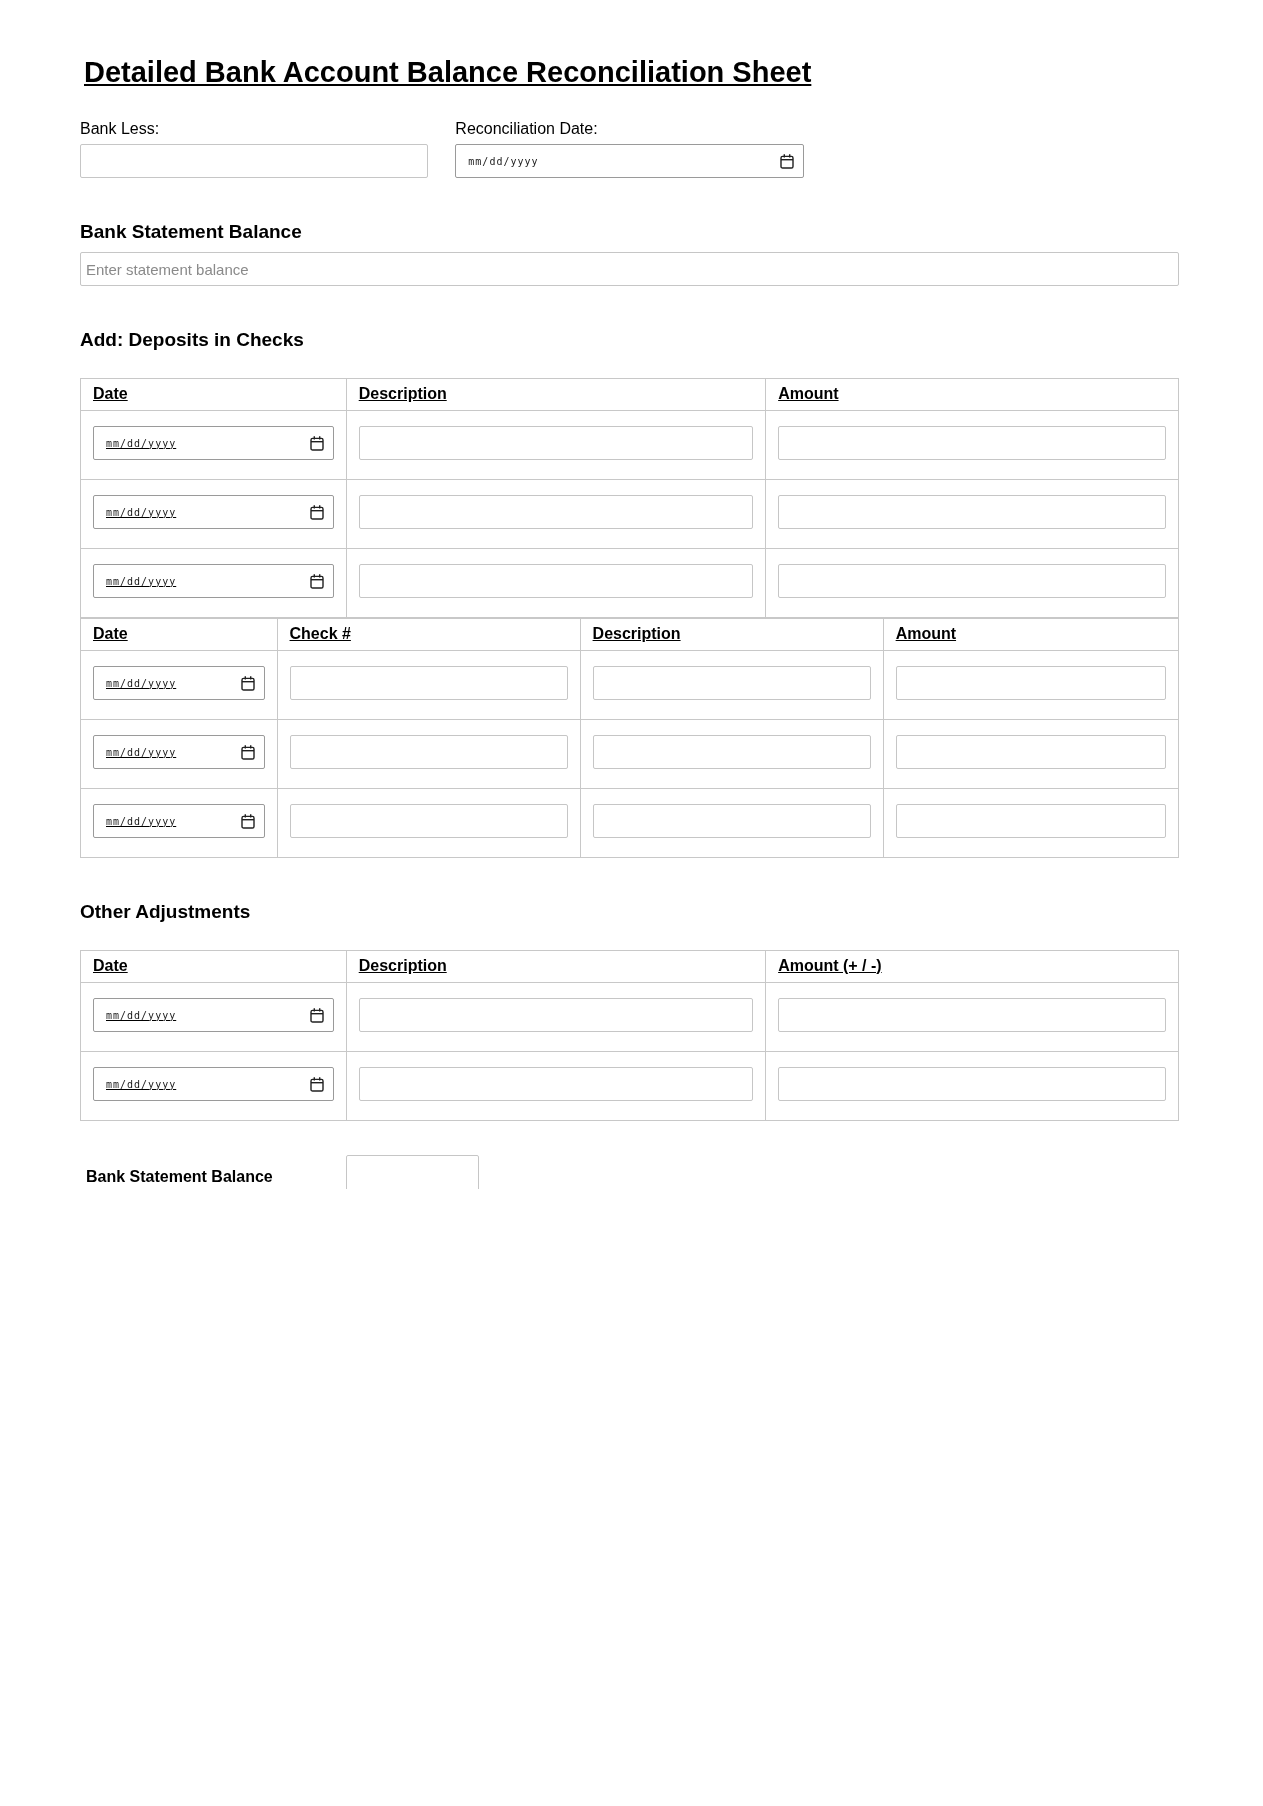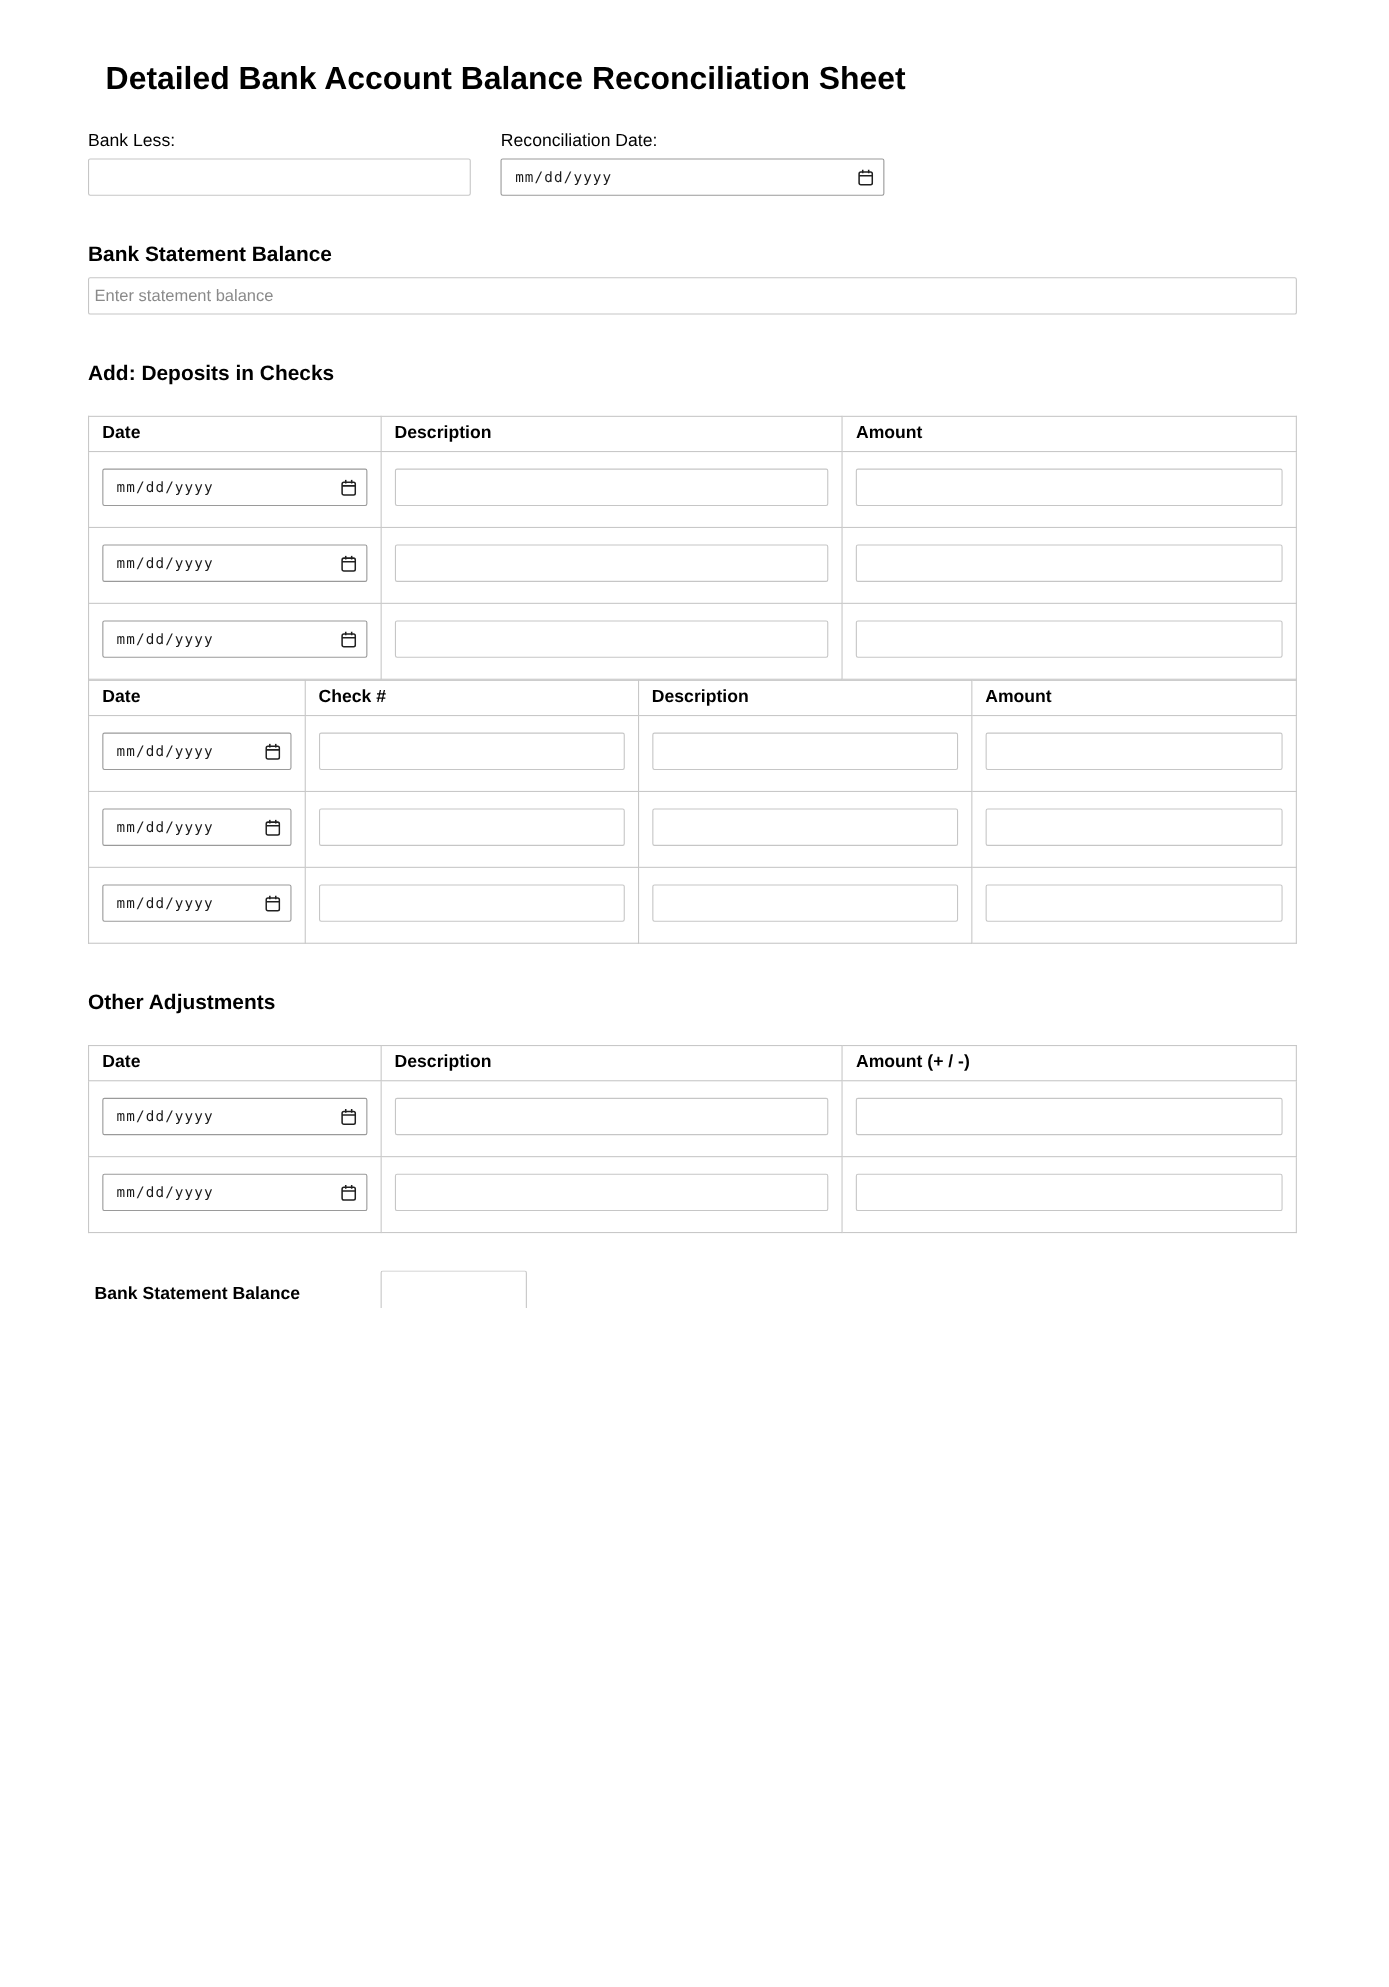--- a/index.html
+++ b/index.html
@@ -2,43 +2,43 @@
 <html><head>
 <meta charset="utf-8">
 <style>
   * { box-sizing: border-box; }
   html, body { margin: 0; padding: 0; background: #fff; }
   body { font-family: "Liberation Sans", sans-serif; color: #000; }
   .page {
     width: 1263px; min-height: 1806px; margin: 0 auto;
     padding: 56px 84px 0 80px; background: #fff;
   }
-  h1.title { font-size: 29px; font-weight: bold; margin: 0 0 30px 16px; }
+  h1.title { font-size: 29px; font-weight: bold; margin: 0 0 30px 4px; text-decoration: underline; }
   .top-grid { display: grid; grid-template-columns: 1fr 1fr 1fr; column-gap: 27px; }
   .field-label { display: block; font-size: 16px; line-height: 19px; margin-bottom: 6px; }
   input.text {
     width: 100%; height: 34px; border: 1px solid #c6c6c6; border-radius: 2px;
     padding: 0 5px; font-size: 15px; font-family: "Liberation Sans", sans-serif;
     color: #222; background: #fff; outline: none;
   }
   input.text::placeholder { color: #8a8a8a; opacity: 1; }
   .date-input {
     width: 100%; height: 34px; border: 1px solid #9a9a9a; border-radius: 2px;
     background: #fff; display: flex; align-items: center; justify-content: space-between;
     padding: 0 9px 0 12px; cursor: default;
   }
   .date-ph {
-    font-family: "DejaVu Sans Mono", monospace; font-size: 13px; color: #1a1a1a;
+    font-family: "DejaVu Sans Mono", monospace; font-size: 10px; color: #1a1a1a;
     letter-spacing: 1px; white-space: nowrap;
   }
   .cal-icon { display: inline-flex; align-items: center; }
   h2.section-heading { font-size: 19px; font-weight: bold; margin: 43px 0 27px 0; }
   h2.section-heading.tight { margin-bottom: 9px; }
   table.form-table { width: 100%; border-collapse: collapse; table-layout: fixed; }
-  table.form-table th, table.form-table td { border: 1px solid #c8c8c8; }
+  table.form-table th, table.form-table td { border: 1px solid #c8c8c8; text-decoration: underline; }
   table.form-table th {
     text-align: left; font-size: 16px; font-weight: bold; padding: 6px 12px 7px 12px;
   }
   table.form-table td { padding: 15px 12px 19px 12px; vertical-align: top; }
   
   .cols3 .col-date { width: 24.2%; }
   .cols3 .col-desc { width: 38.2%; }
   .cols3 .col-amount { width: 37.6%; }
   
   .cols4 .col-date { width: 17.9%; }

